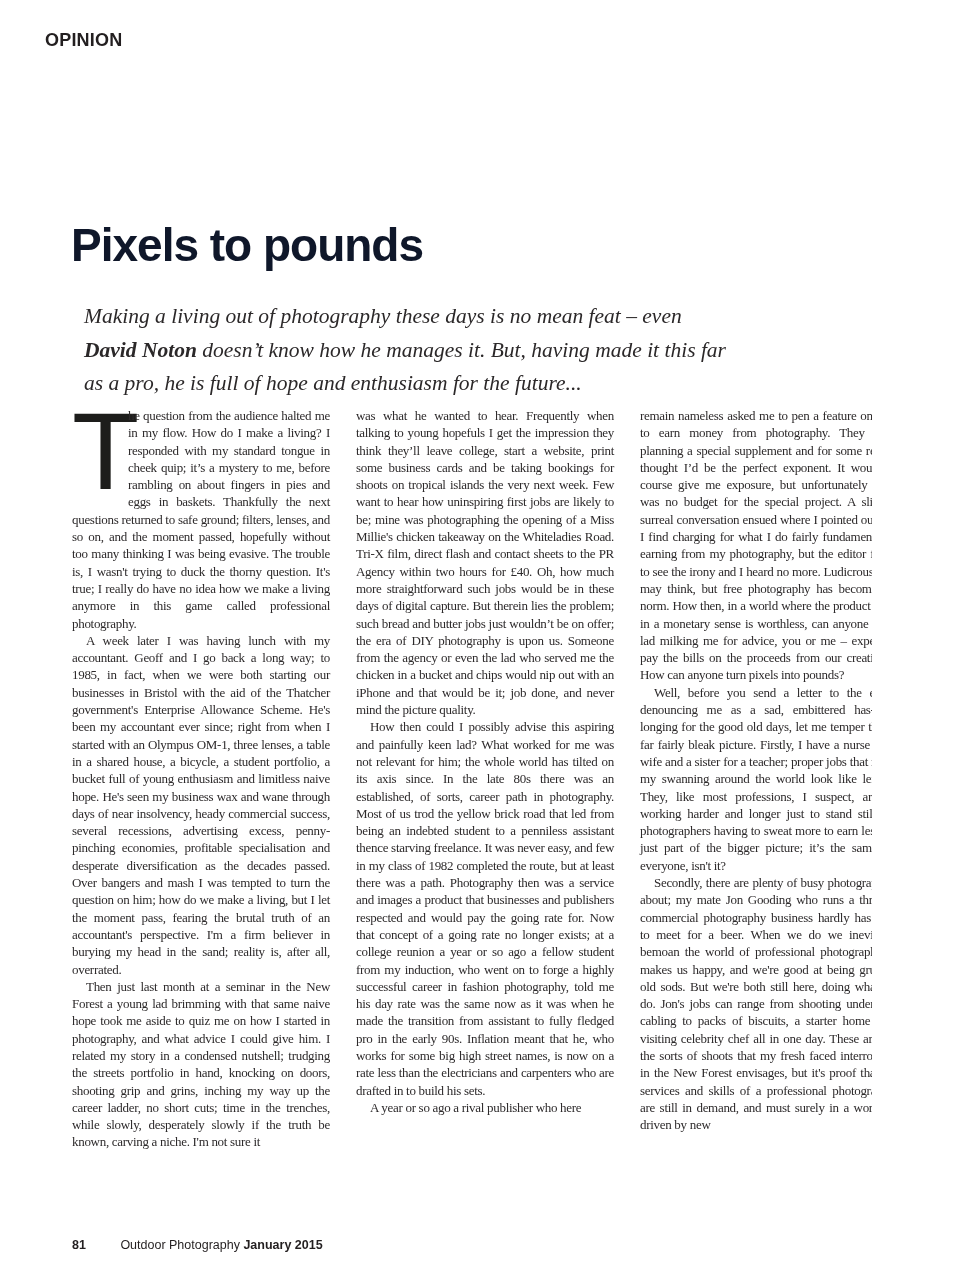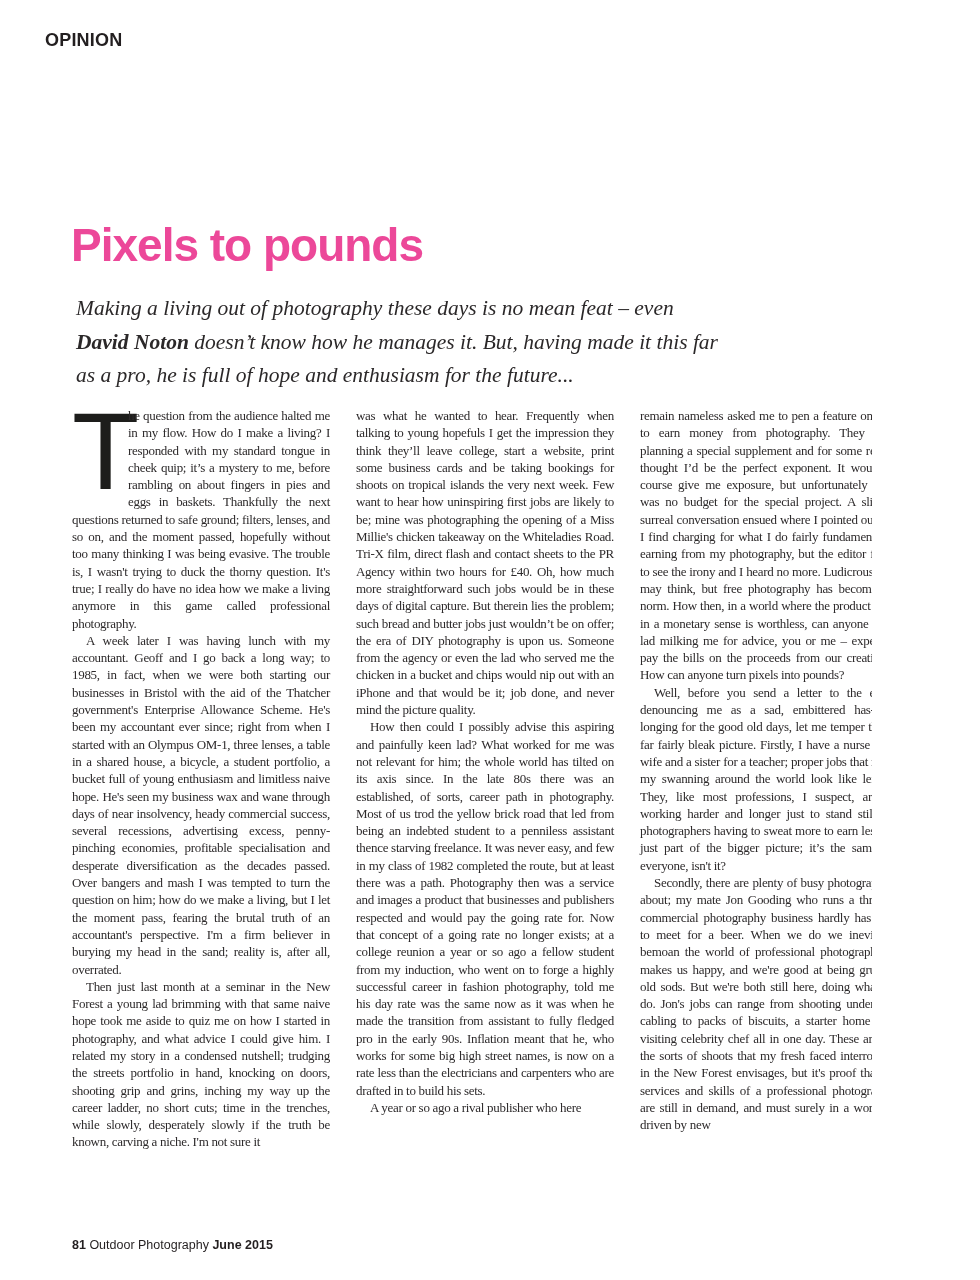--- a/index.html
+++ b/index.html
@@ -29,28 +29,28 @@
   }
   .headline {
     position: absolute;
     left: 71px;
     top: 218px;
     margin: 0;
     font-family: "Liberation Sans", sans-serif;
     font-weight: 700;
     font-size: 46px;
     letter-spacing: -1px;
-    color: #ec4899;
+    color: #0f172a;
   }
   .standfirst {
     position: absolute;
     left: 72px;
     top: 288px;
     width: 650px;
-    margin: 4px;
+    margin: 12px;
     font-family: "Liberation Serif", serif;
     font-style: italic;
     font-size: 21.5px;
     line-height: 33.5px;
     color: #2b2829;
   }
   .standfirst .author {
     font-weight: 700;
   }
   .columns {
@@ -94,20 +94,21 @@
     top: 1238px;
     font-family: "Liberation Sans", sans-serif;
     font-size: 12.5px;
     color: #231f20;
   }
   .footer .pagenum, .footer .issue {
     font-weight: 700;
   }
   .footer .magazine {
     font-weight: 400;
+    margin-left: 31px;
   }
 </style>
 </head>
 <body>
 
 <div class="page">
 
   <div class="kicker">OPINION</div>
 
   <h1 class="headline">Pixels to pounds</h1>
@@ -129,15 +130,15 @@
     </div>
 
     <div class="col">
       <p>remain nameless asked me to pen a feature on how to earn money from photography. They were planning a special supplement and for some reason thought I’d be the perfect exponent. It would of course give me exposure, but unfortunately there was no budget for the special project. A slightly surreal conversation ensued where I pointed out that I find charging for what I do fairly fundamental to earning from my photography, but the editor failed to see the irony and I heard no more. Ludicrous, you may think, but free photography has become the norm. How then, in a world where the product itself in a monetary sense is worthless, can anyone – the lad milking me for advice, you or me – expect to pay the bills on the proceeds from our creativity? How can anyone turn pixels into pounds?</p>
       <p class="indent">Well, before you send a letter to the editor denouncing me as a sad, embittered has-been longing for the good old days, let me temper the so far fairly bleak picture. Firstly, I have a nurse for a wife and a sister for a teacher; proper jobs that make my swanning around the world look like leisure. They, like most professions, I suspect, are all working harder and longer just to stand still. So photographers having to sweat more to earn less are just part of the bigger picture; it’s the same for everyone, isn't it?</p>
       <p class="indent">Secondly, there are plenty of busy photographers about; my mate Jon Gooding who runs a thriving commercial photography business hardly has time to meet for a beer. When we do we inevitably bemoan the world of professional photography; it makes us happy, and we're good at being grumpy old sods. But we're both still here, doing what we do. Jon's jobs can range from shooting underfloor cabling to packs of biscuits, a starter home or a visiting celebrity chef all in one day. These are not the sorts of shoots that my fresh faced interrogator in the New Forest envisages, but it's proof that the services and skills of a professional photographer are still in demand, and must surely in a world so driven by new</p>
     </div>
 
   </div>
 
-  <div class="footer"><span class="pagenum">81</span> <span class="magazine">Outdoor Photography</span> <span class="issue">June 2015</span></div>
+  <div class="footer"><span class="pagenum">81</span> <span class="magazine">Outdoor Photography</span> <span class="issue">January 2015</span></div>
 
 </div>
 
 </body></html>

